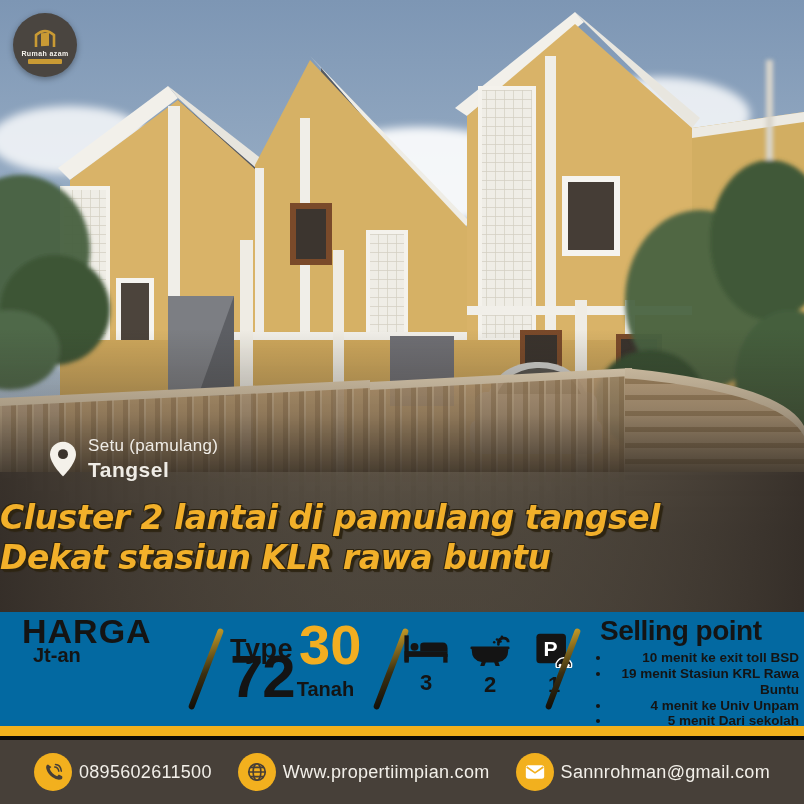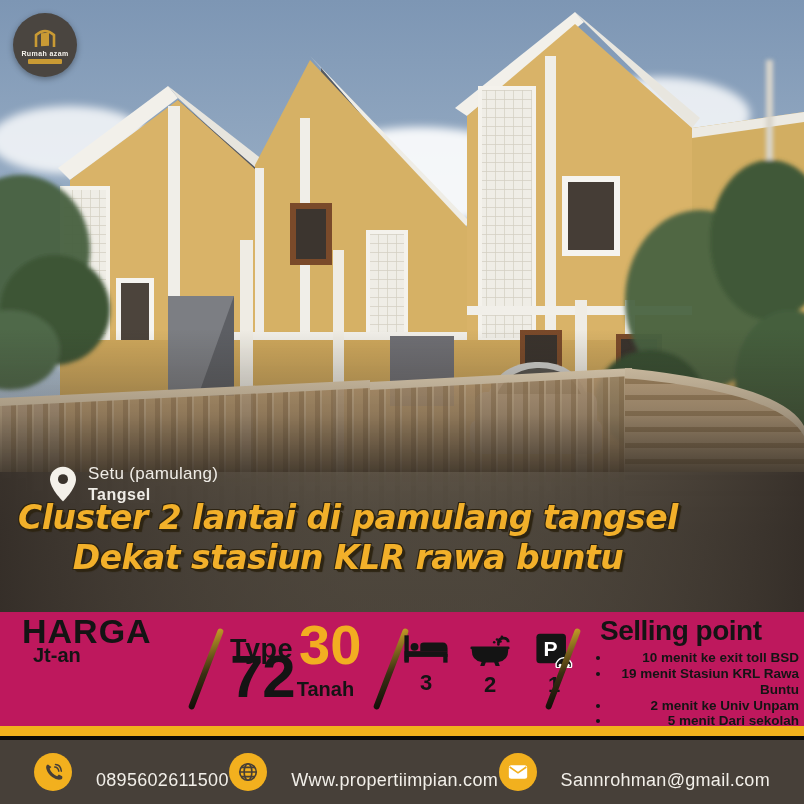--- a/index.html
+++ b/index.html
@@ -12,34 +12,34 @@
 
   
   .logo{position:absolute;top:13px;left:13px;width:64px;height:64px;border-radius:50%;
     background:#4a4540;display:flex;flex-direction:column;align-items:center;justify-content:center;
     box-shadow:0 2px 6px rgba(0,0,0,.35);}
   .logo .door{margin-bottom:2px;}
   .logo .logo-text{color:#f5f2ec;font-size:7px;font-weight:bold;letter-spacing:.4px;line-height:1;}
   .logo .logo-bar{width:34px;height:5px;background:#c99a34;border-radius:1px;margin-top:2px;}
 
   
-  .location{position:absolute;left:50px;top:464px;display:flex;align-items:center;gap:12px;color:#efece6;}
+  .location{position:absolute;left:50px;top:436px;display:flex;align-items:center;gap:12px;color:#efece6;}
   .location .pin{width:26px;}
   .location .loc-line1{font-size:17px;letter-spacing:.3px;}
-  .location .loc-line2{font-size:16px;font-weight:bold;letter-spacing:.5px;margin-top:2px;}
-
-  
-  .title{position:absolute;left:0;top:498px;width:672px;text-align:center;
+  .location .loc-line2{font-size:21px;font-weight:bold;letter-spacing:.5px;margin-top:2px;}
+
+  
+  .title{position:absolute;left:0;top:498px;width:672px;text-align:left;
     font-family:"DejaVu Sans",sans-serif;font-style:italic;font-weight:bold;
     color:#f2b02a;line-height:1.22;font-size:33px;letter-spacing:-.5px;
     text-shadow:2px 2px 0 #2e2513,3px 3px 1px #2e2513,-1px -1px 0 #2e2513,
-                1px -1px 0 #2e2513,-1px 1px 0 #2e2513;padding-left:12px;}
-
-  
-  .info{position:absolute;top:612px;left:0;width:804px;height:114px;background:#be185d;color:#141414;}
+                1px -1px 0 #2e2513,-1px 1px 0 #2e2513;}
+
+  
+  .info{position:absolute;top:612px;left:0;width:804px;height:114px;background:#0369a1;color:#141414;}
   .harga{position:absolute;left:22px;top:2px;}
   .harga .harga-label{font-size:34px;font-weight:bold;letter-spacing:1px;line-height:1;}
   .harga .harga-row{display:flex;align-items:flex-end;margin-top:-4px;}
   .harga .harga-value{font-size:66px;font-weight:bold;line-height:.95;letter-spacing:-1px;}
   .harga .harga-unit{font-size:20px;font-weight:bold;margin:0 0 6px 11px;}
 
   .slash{position:absolute;width:6px;height:86px;transform:rotate(21deg);
     background:linear-gradient(135deg,#c79d27 0%,#3a2f12 55%,#100d08 100%);border-radius:3px;}
   .slash.s1{left:203px;top:14px;}
   .slash.s2{left:388px;top:14px;}
@@ -63,21 +63,21 @@
   .selling-list li{position:relative;padding-left:13px;font-size:13.5px;font-weight:bold;line-height:1.18;text-align:right;}
   .selling-list li::before{content:"";position:absolute;left:2px;top:6px;width:4px;height:4px;
     border-radius:50%;background:#141414;}
 
   
   .footer{position:absolute;top:726px;left:0;width:804px;height:78px;}
   .footer .gold-stripe{height:10px;background:#f2b11c;}
   .footer .black-stripe{height:4px;background:#0c0a08;}
   .footer .bar{height:64px;background:#474039;display:flex;align-items:center;
     justify-content:space-between;padding:0 34px;}
-  .contact{display:flex;align-items:flex-end;gap:24px;color:#f2efe9;font-size:18px;letter-spacing:.3px;}
+  .contact{display:flex;align-items:center;gap:7px;color:#f2efe9;font-size:18px;letter-spacing:.3px;}
   .contact .badge{width:38px;height:38px;border-radius:50%;background:#f2b01e;
     display:flex;align-items:center;justify-content:center;flex:0 0 auto;}
 </style>
 </head>
 <body>
 
 <div class="poster">
 
   <div class="scene">
     <svg width="804" height="612" viewBox="0 0 804 612">
@@ -313,21 +313,21 @@
       </div>
     </div>
 
     <div class="slash s3"></div>
 
     <div class="selling">
       <div class="selling-heading">Selling point</div>
       <ul class="selling-list">
         <li>10 menit ke exit toll BSD</li>
         <li>19 menit Stasiun KRL Rawa Buntu</li>
-        <li>2 menit ke Univ Unpam</li>
+        <li>4 menit ke Univ Unpam</li>
         <li>5 menit Dari sekolah</li>
       </ul>
     </div>
   </div>
 
   <div class="footer">
     <div class="gold-stripe"></div>
     <div class="black-stripe"></div>
     <div class="bar">
       <div class="contact">

